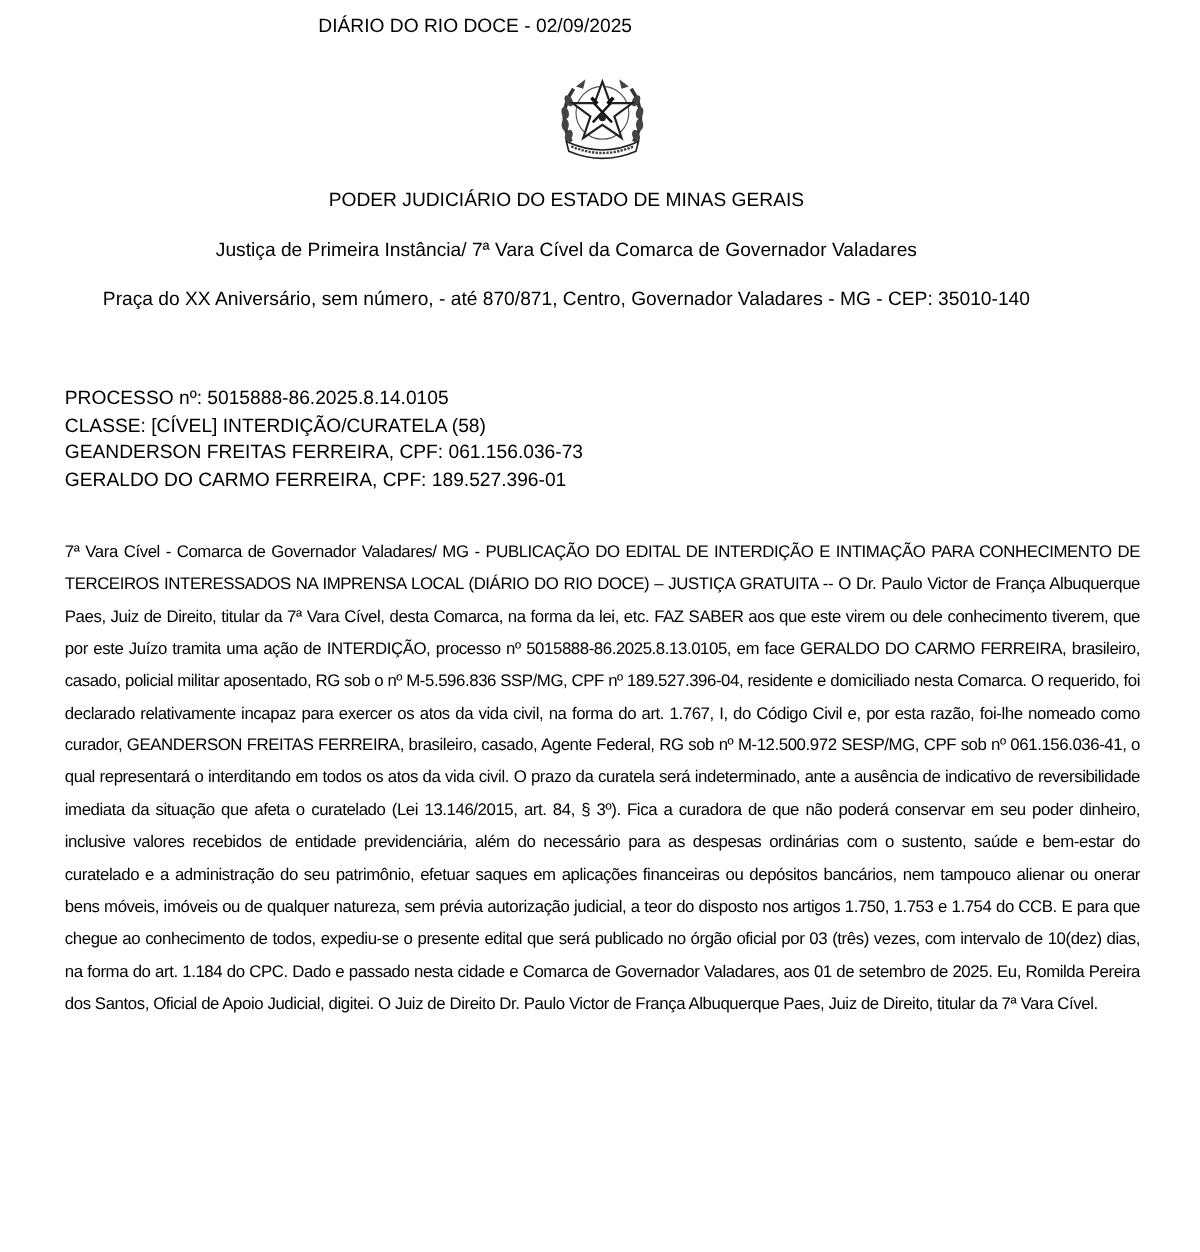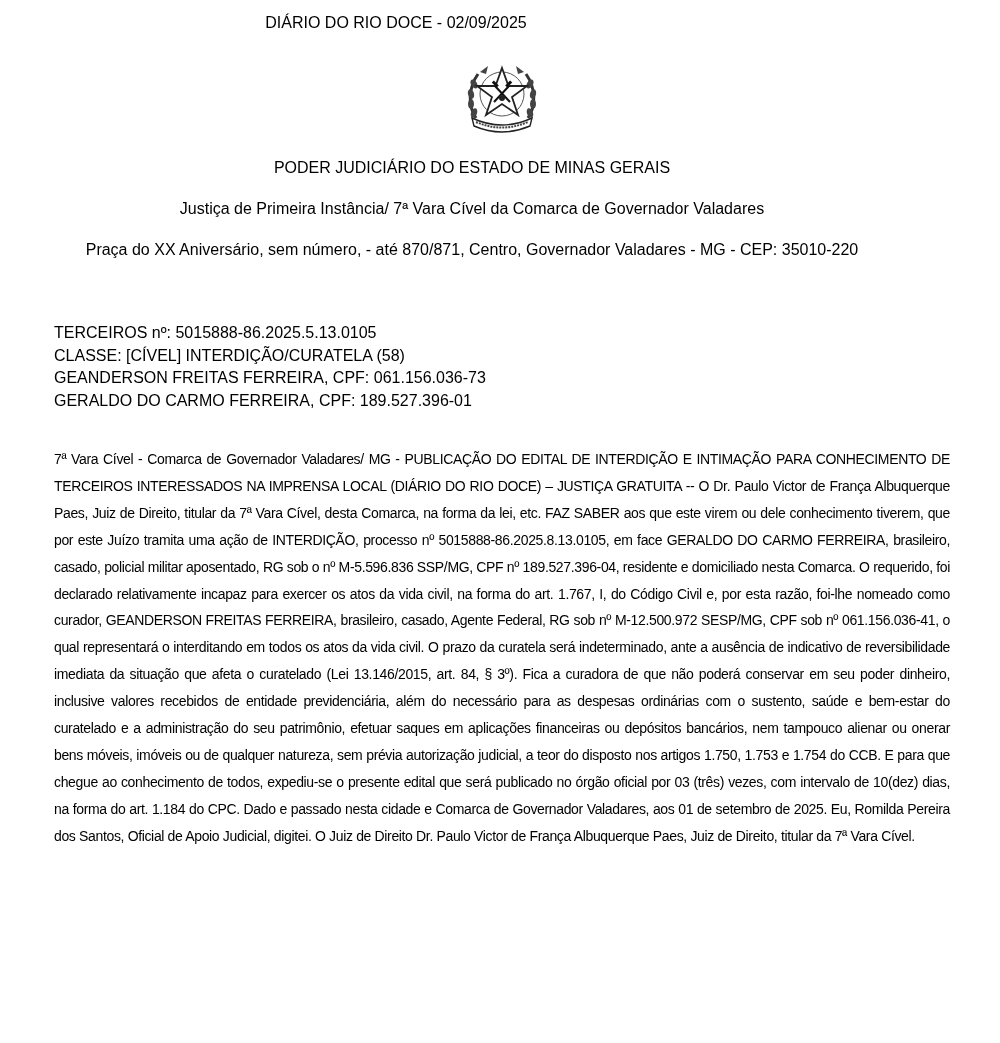--- a/index.html
+++ b/index.html
@@ -88,25 +88,25 @@
     <rect x="30" y="25" width="7" height="3" fill="#111" transform="rotate(45 34 26)"></rect>
     <circle cx="40" cy="40" r="3" fill="#222"></circle>
 
     <path d="M10 60 Q40 74 70 60 L68 68 Q40 80 12 68 Z" fill="#fff" stroke="#222" stroke-width="1.4"></path>
     <path d="M14 64 Q40 75 66 64" fill="none" stroke="#444" stroke-width="2" stroke-dasharray="2 1"></path>
   </svg>
 </div>
 
 <div class="centered c1">PODER JUDICIÁRIO DO ESTADO DE MINAS GERAIS</div>
 <div class="centered c2">Justiça de Primeira Instância/ 7ª Vara Cível da Comarca de Governador Valadares</div>
-<div class="centered c3">Praça do XX Aniversário, sem número, - até 870/871, Centro, Governador Valadares - MG - CEP: 35010-220</div>
+<div class="centered c3">Praça do XX Aniversário, sem número, - até 870/871, Centro, Governador Valadares - MG - CEP: 35010-140</div>
 
 <div class="meta">
   <div>
-    <span>TERCEIROS nº:</span>
-    <span>5015888-86.2025.5.13.0105</span>
+    <span>PROCESSO nº:</span>
+    <span>5015888-86.2025.8.14.0105</span>
   </div>
   <div>CLASSE: [CÍVEL] INTERDIÇÃO/CURATELA (58)</div>
   <div>GEANDERSON FREITAS FERREIRA, CPF: 061.156.036-73</div>
   <div>GERALDO DO CARMO FERREIRA, CPF: 189.527.396-01</div>
 </div>
 
 <div class="body-text">7ª Vara Cível - Comarca de Governador Valadares/ MG - PUBLICAÇÃO DO EDITAL DE INTERDIÇÃO E INTIMAÇÃO PARA CONHECIMENTO DE TERCEIROS INTERESSADOS NA IMPRENSA LOCAL (DIÁRIO DO RIO DOCE) – JUSTIÇA GRATUITA -- O Dr. Paulo Victor de França Albuquerque Paes, Juiz de Direito, titular da 7ª Vara Cível, desta Comarca, na forma da lei, etc. FAZ SABER aos que este virem ou dele conhecimento tiverem, que por este Juízo tramita uma ação de INTERDIÇÃO, processo nº 5015888-86.2025.8.13.0105, em face GERALDO DO CARMO FERREIRA, brasileiro, casado, policial militar aposentado, RG sob o nº M-5.596.836 SSP/MG, CPF nº 189.527.396-04, residente e domiciliado nesta Comarca. O requerido, foi declarado relativamente incapaz para exercer os atos da vida civil, na forma do art. 1.767, I, do Código Civil e, por esta razão, foi-lhe nomeado como curador, GEANDERSON FREITAS FERREIRA, brasileiro, casado, Agente Federal, RG sob nº M-12.500.972 SESP/MG, CPF sob nº 061.156.036-41, o qual representará o interditando em todos os atos da vida civil. O prazo da curatela será indeterminado, ante a ausência de indicativo de reversibilidade imediata da situação que afeta o curatelado (Lei 13.146/2015, art. 84, § 3º). Fica a curadora de que não poderá conservar em seu poder dinheiro, inclusive valores recebidos de entidade previdenciária, além do necessário para as despesas ordinárias com o sustento, saúde e bem-estar do curatelado e a administração do seu patrimônio, efetuar saques em aplicações financeiras ou depósitos bancários, nem tampouco alienar ou onerar bens móveis, imóveis ou de qualquer natureza, sem prévia autorização judicial, a teor do disposto nos artigos 1.750, 1.753 e 1.754 do CCB. E para que chegue ao conhecimento de todos, expediu-se o presente edital que será publicado no órgão oficial por 03 (três) vezes, com intervalo de 10(dez) dias, na forma do art. 1.184 do CPC. Dado e passado nesta cidade e Comarca de Governador Valadares, aos 01 de setembro de 2025. Eu, Romilda Pereira dos Santos, Oficial de Apoio Judicial, digitei. O Juiz de Direito Dr. Paulo Victor de França Albuquerque Paes, Juiz de Direito, titular da 7ª Vara Cível.</div>
 
 </body></html>

